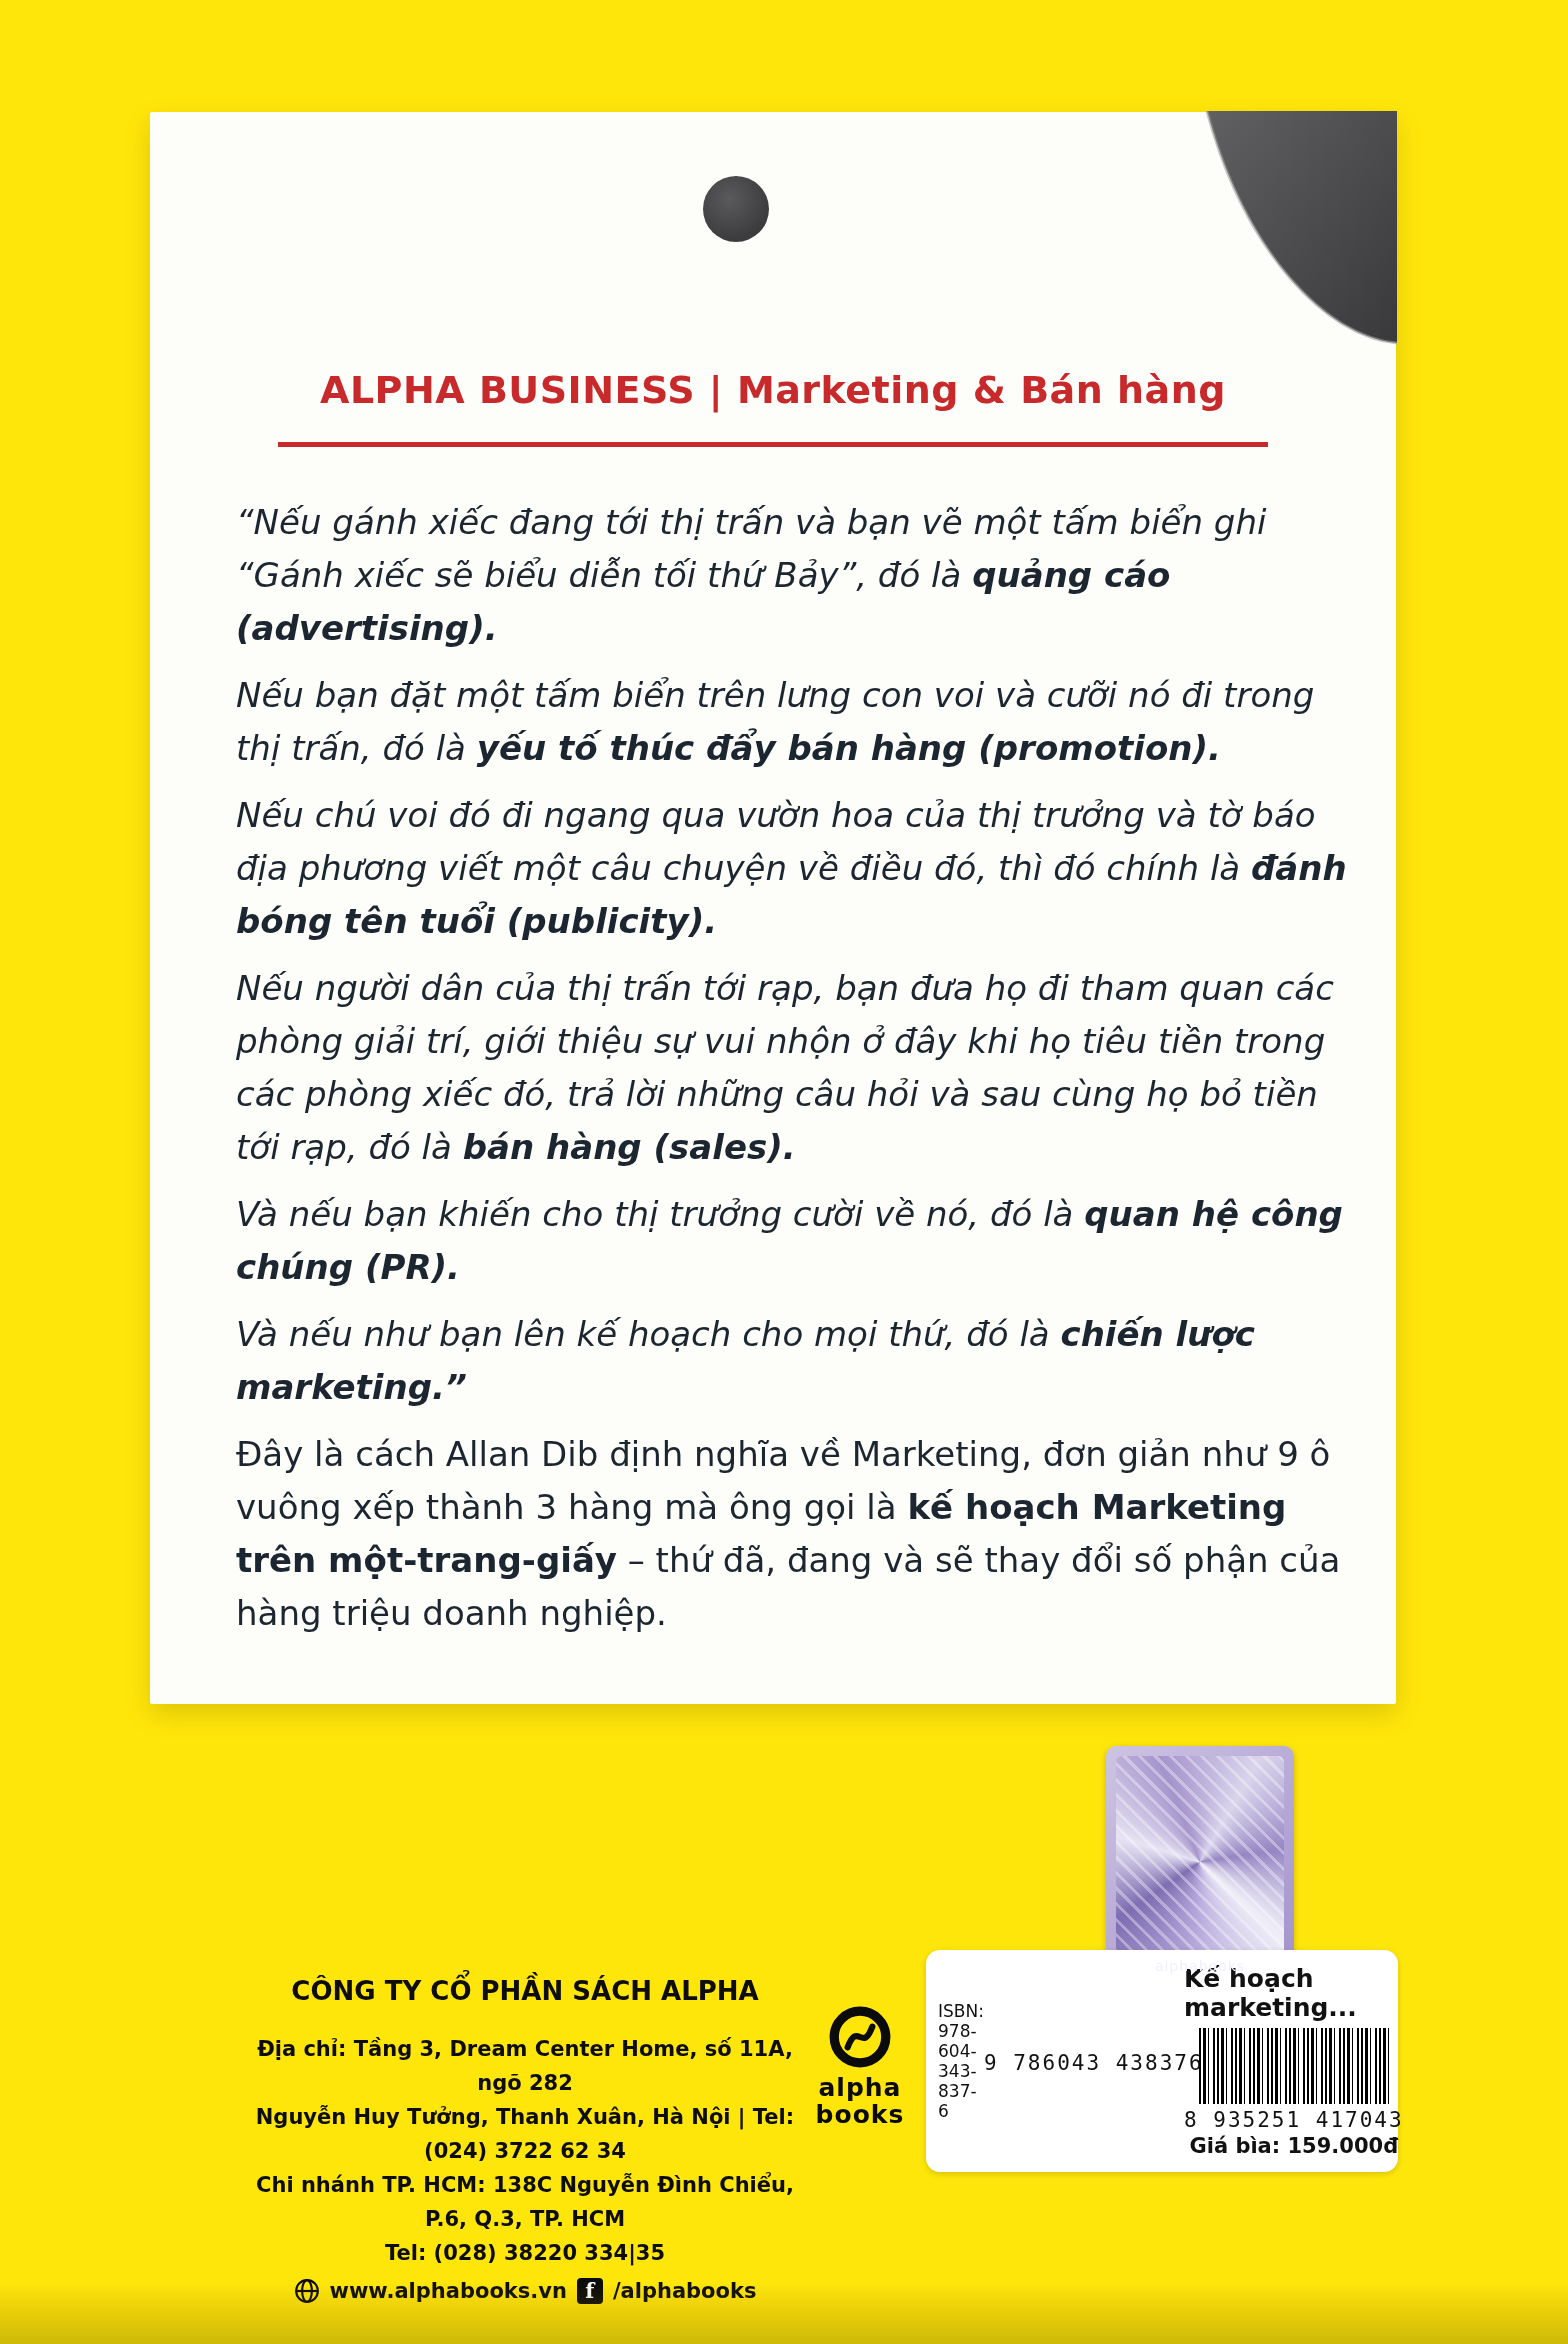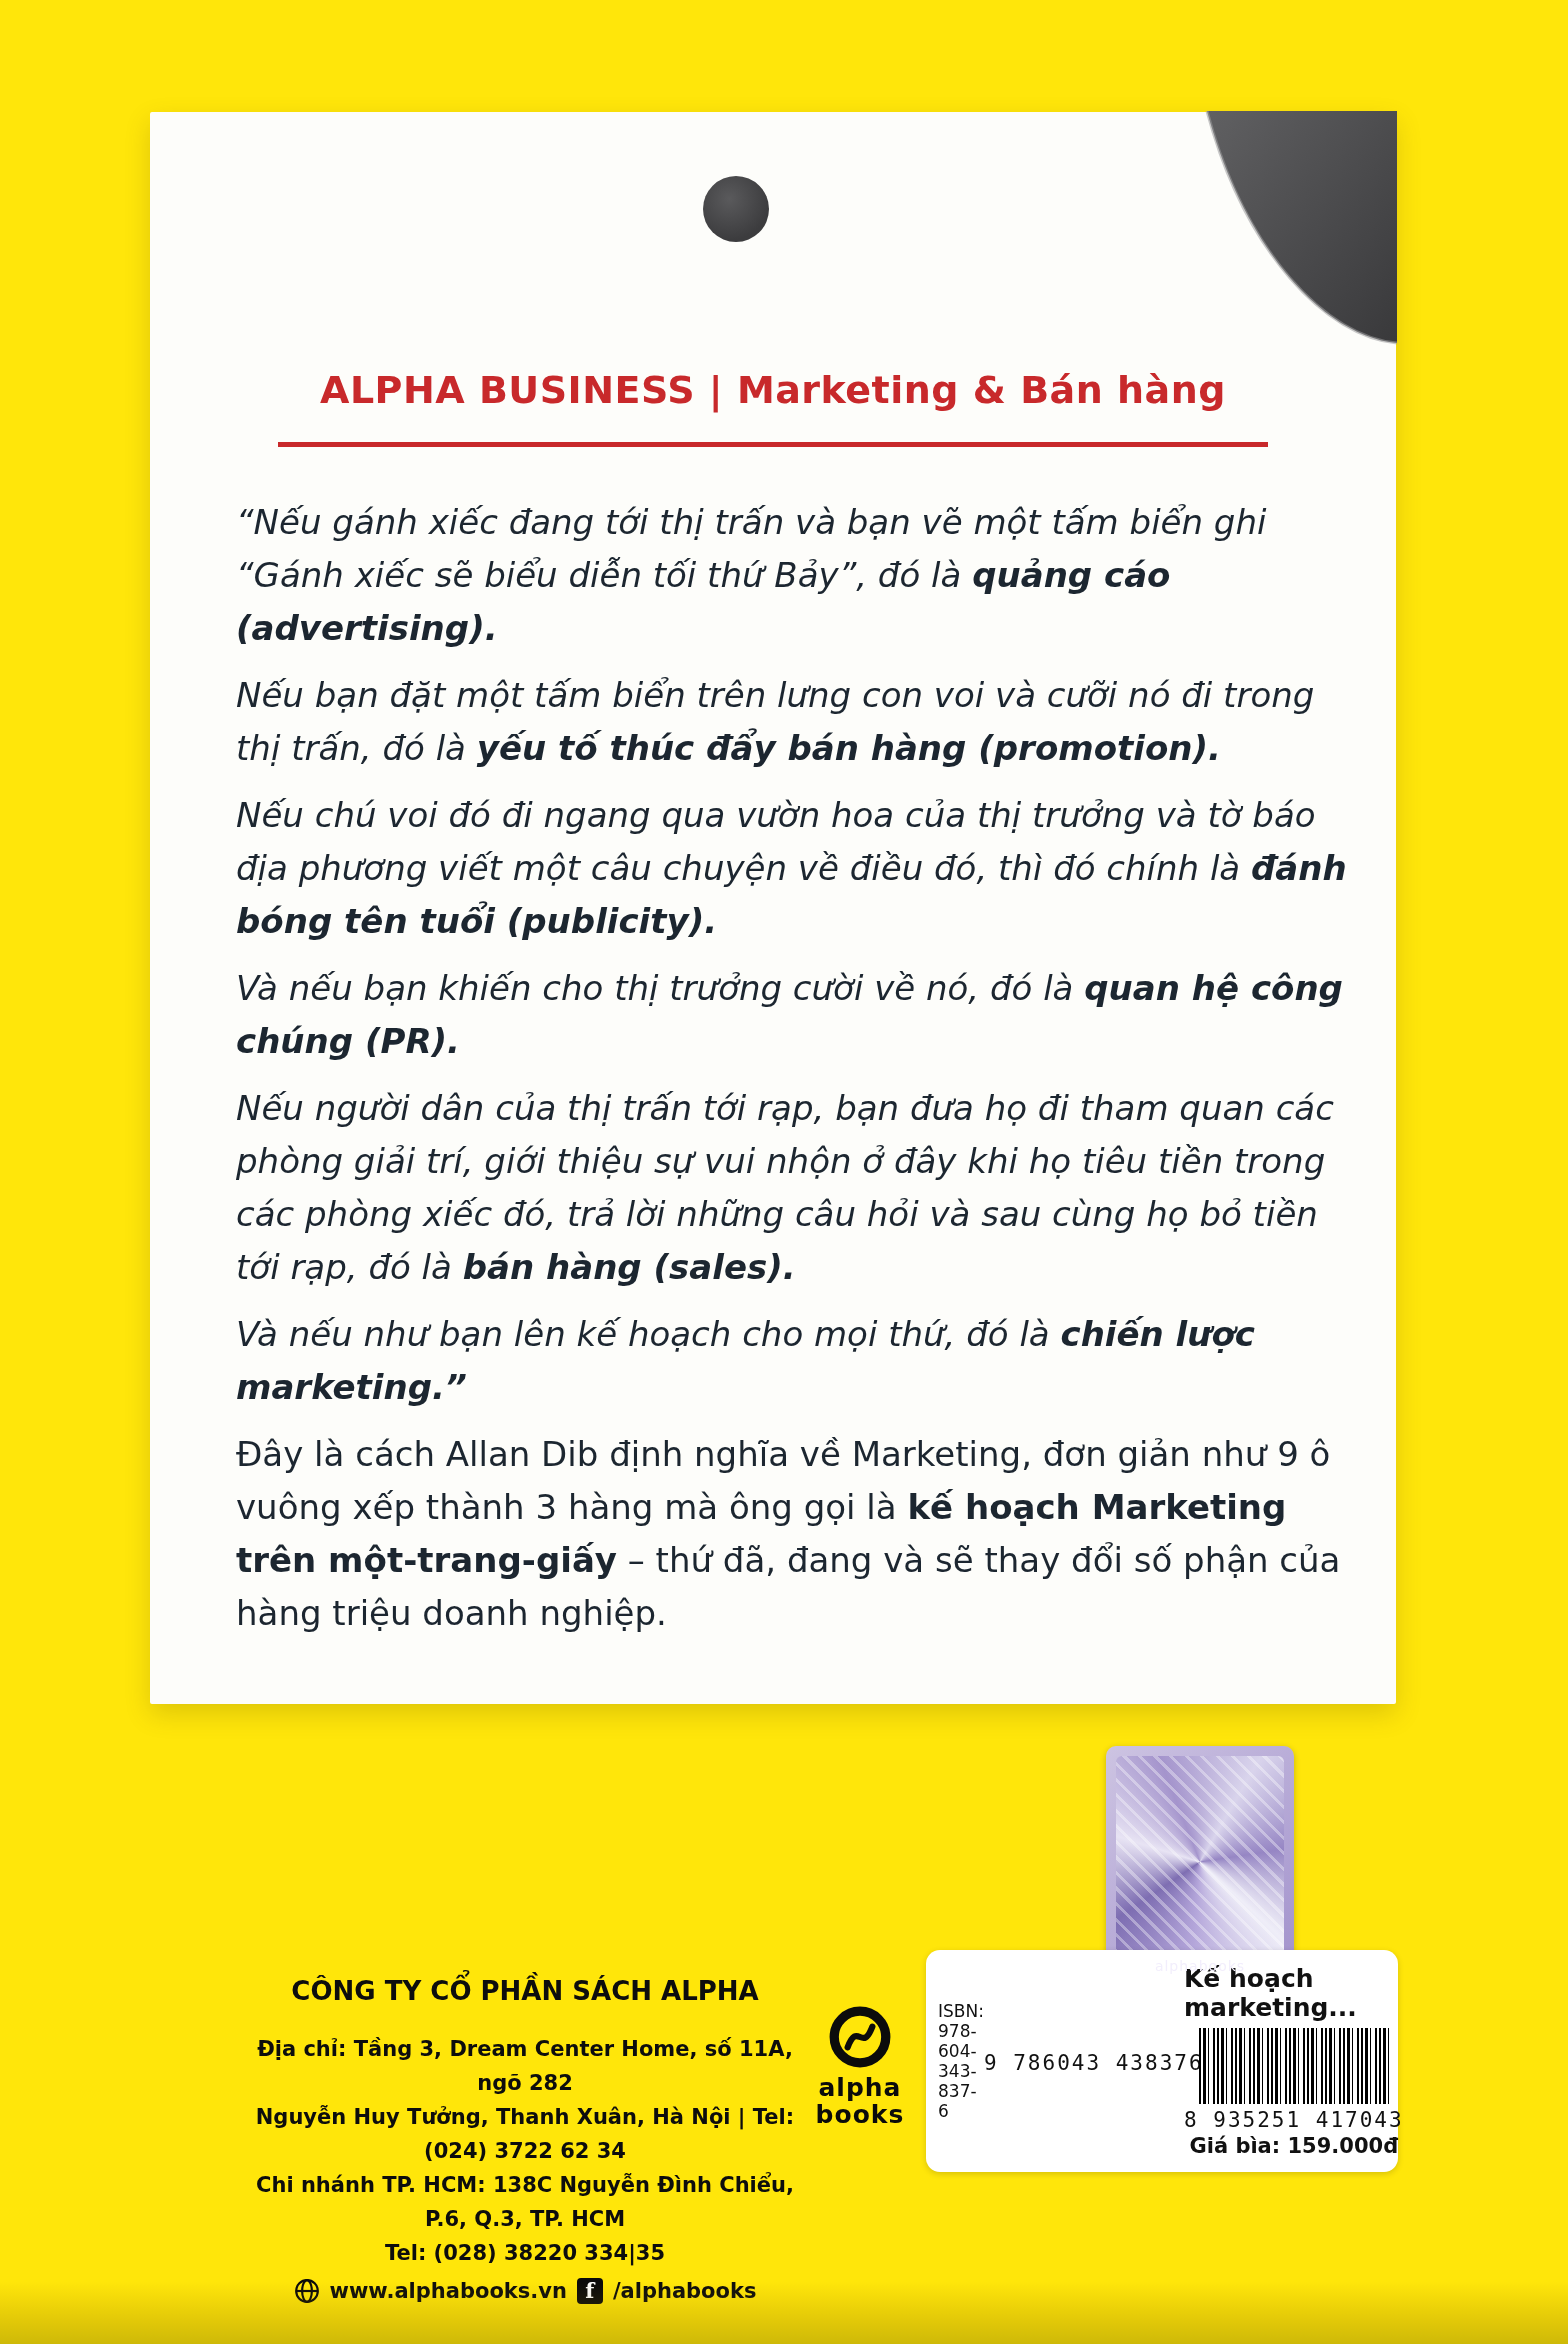--- a/index.html
+++ b/index.html
@@ -132,22 +132,22 @@
       <span>ALPHA BUSINESS</span>
       <span>|</span>
       <span>Marketing &amp; Bán hàng</span>
     </div>
     <div class="rule"></div>
 
     <div class="bodytext">
         <p><span>“Nếu gánh xiếc đang tới thị trấn và bạn vẽ một tấm biển ghi “Gánh xiếc sẽ biểu diễn tối thứ Bảy”, đó là </span><strong>quảng cáo (advertising).</strong></p>
         <p><span>Nếu bạn đặt một tấm biển trên lưng con voi và cưỡi nó đi trong thị trấn, đó là </span><strong>yếu tố thúc đẩy bán hàng (promotion).</strong></p>
         <p><span>Nếu chú voi đó đi ngang qua vườn hoa của thị trưởng và tờ báo địa phương viết một câu chuyện về điều đó, thì đó chính là </span><strong>đánh bóng tên tuổi (publicity).</strong></p>
+        <p><span>Nếu người dân của thị trấn tới rạp, bạn đưa họ đi tham quan các phòng giải trí, giới thiệu sự vui nhộn ở đây khi họ tiêu tiền trong các phòng xiếc đó, trả lời những câu hỏi và sau cùng họ bỏ tiền tới rạp, đó là </span><strong>bán hàng (sales).</strong></p>
         <p><span>Và nếu bạn khiến cho thị trưởng cười về nó, đó là </span><strong>quan hệ công chúng (PR).</strong></p>
-        <p><span>Nếu người dân của thị trấn tới rạp, bạn đưa họ đi tham quan các phòng giải trí, giới thiệu sự vui nhộn ở đây khi họ tiêu tiền trong các phòng xiếc đó, trả lời những câu hỏi và sau cùng họ bỏ tiền tới rạp, đó là </span><strong>bán hàng (sales).</strong></p>
         <p><span>Và nếu như bạn lên kế hoạch cho mọi thứ, đó là </span><strong>chiến lược marketing.”</strong></p>
         <p class="upright"><span>Đây là cách Allan Dib định nghĩa về Marketing, đơn giản như 9 ô vuông xếp thành 3 hàng mà ông gọi là </span><strong>kế hoạch Marketing trên một-trang-giấy</strong><span> – thứ đã, đang và sẽ thay đổi số phận của hàng triệu doanh nghiệp.</span></p>
       </div>
   </div>
 
   <div class="holo">
     <div class="holo-inner"></div>
     <div class="holo-label">alphabooks</div>
   </div>
 

